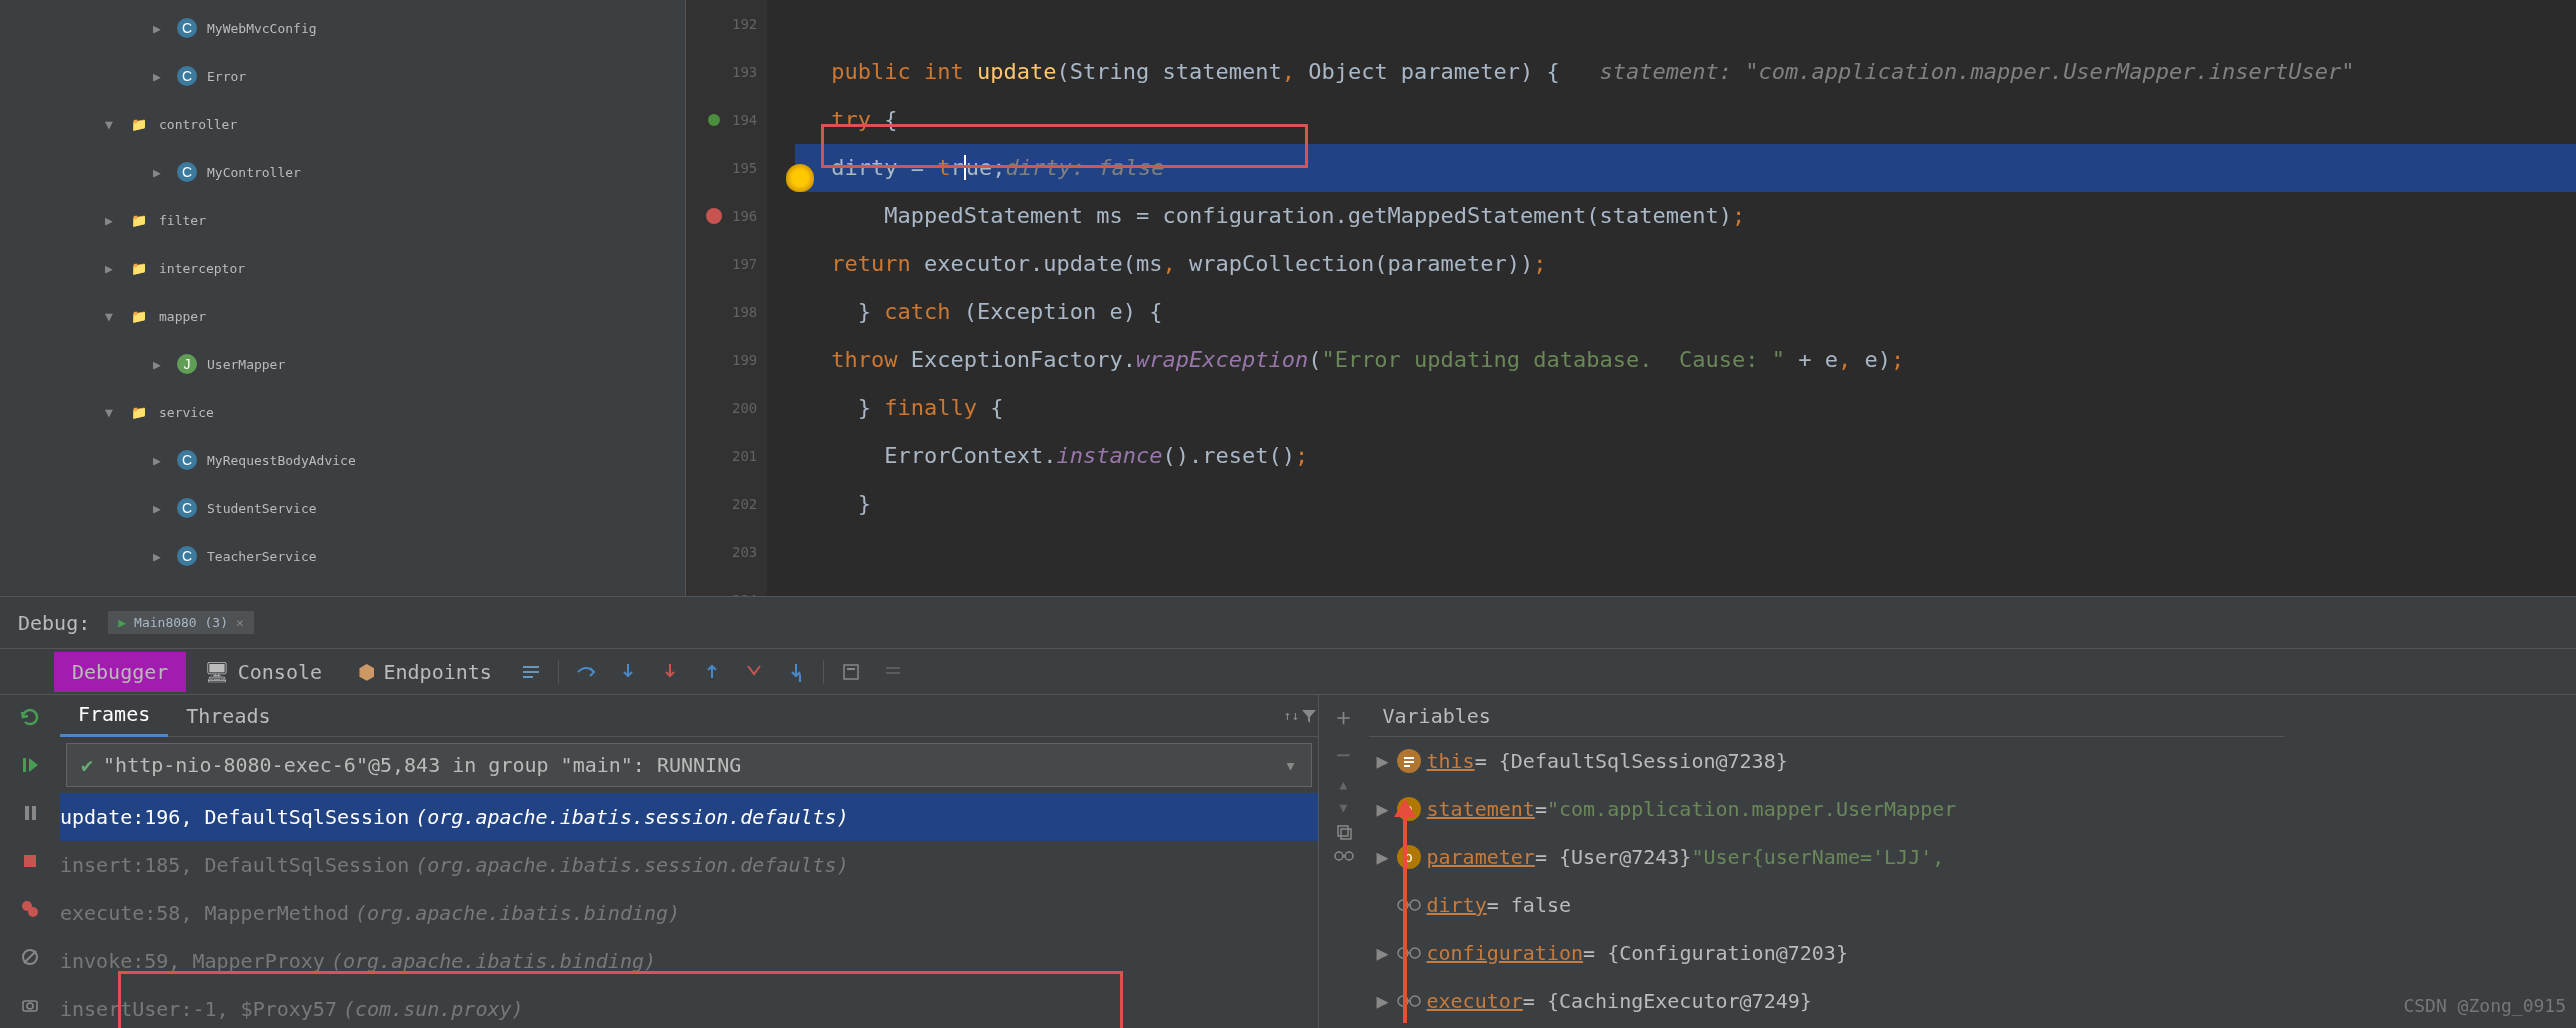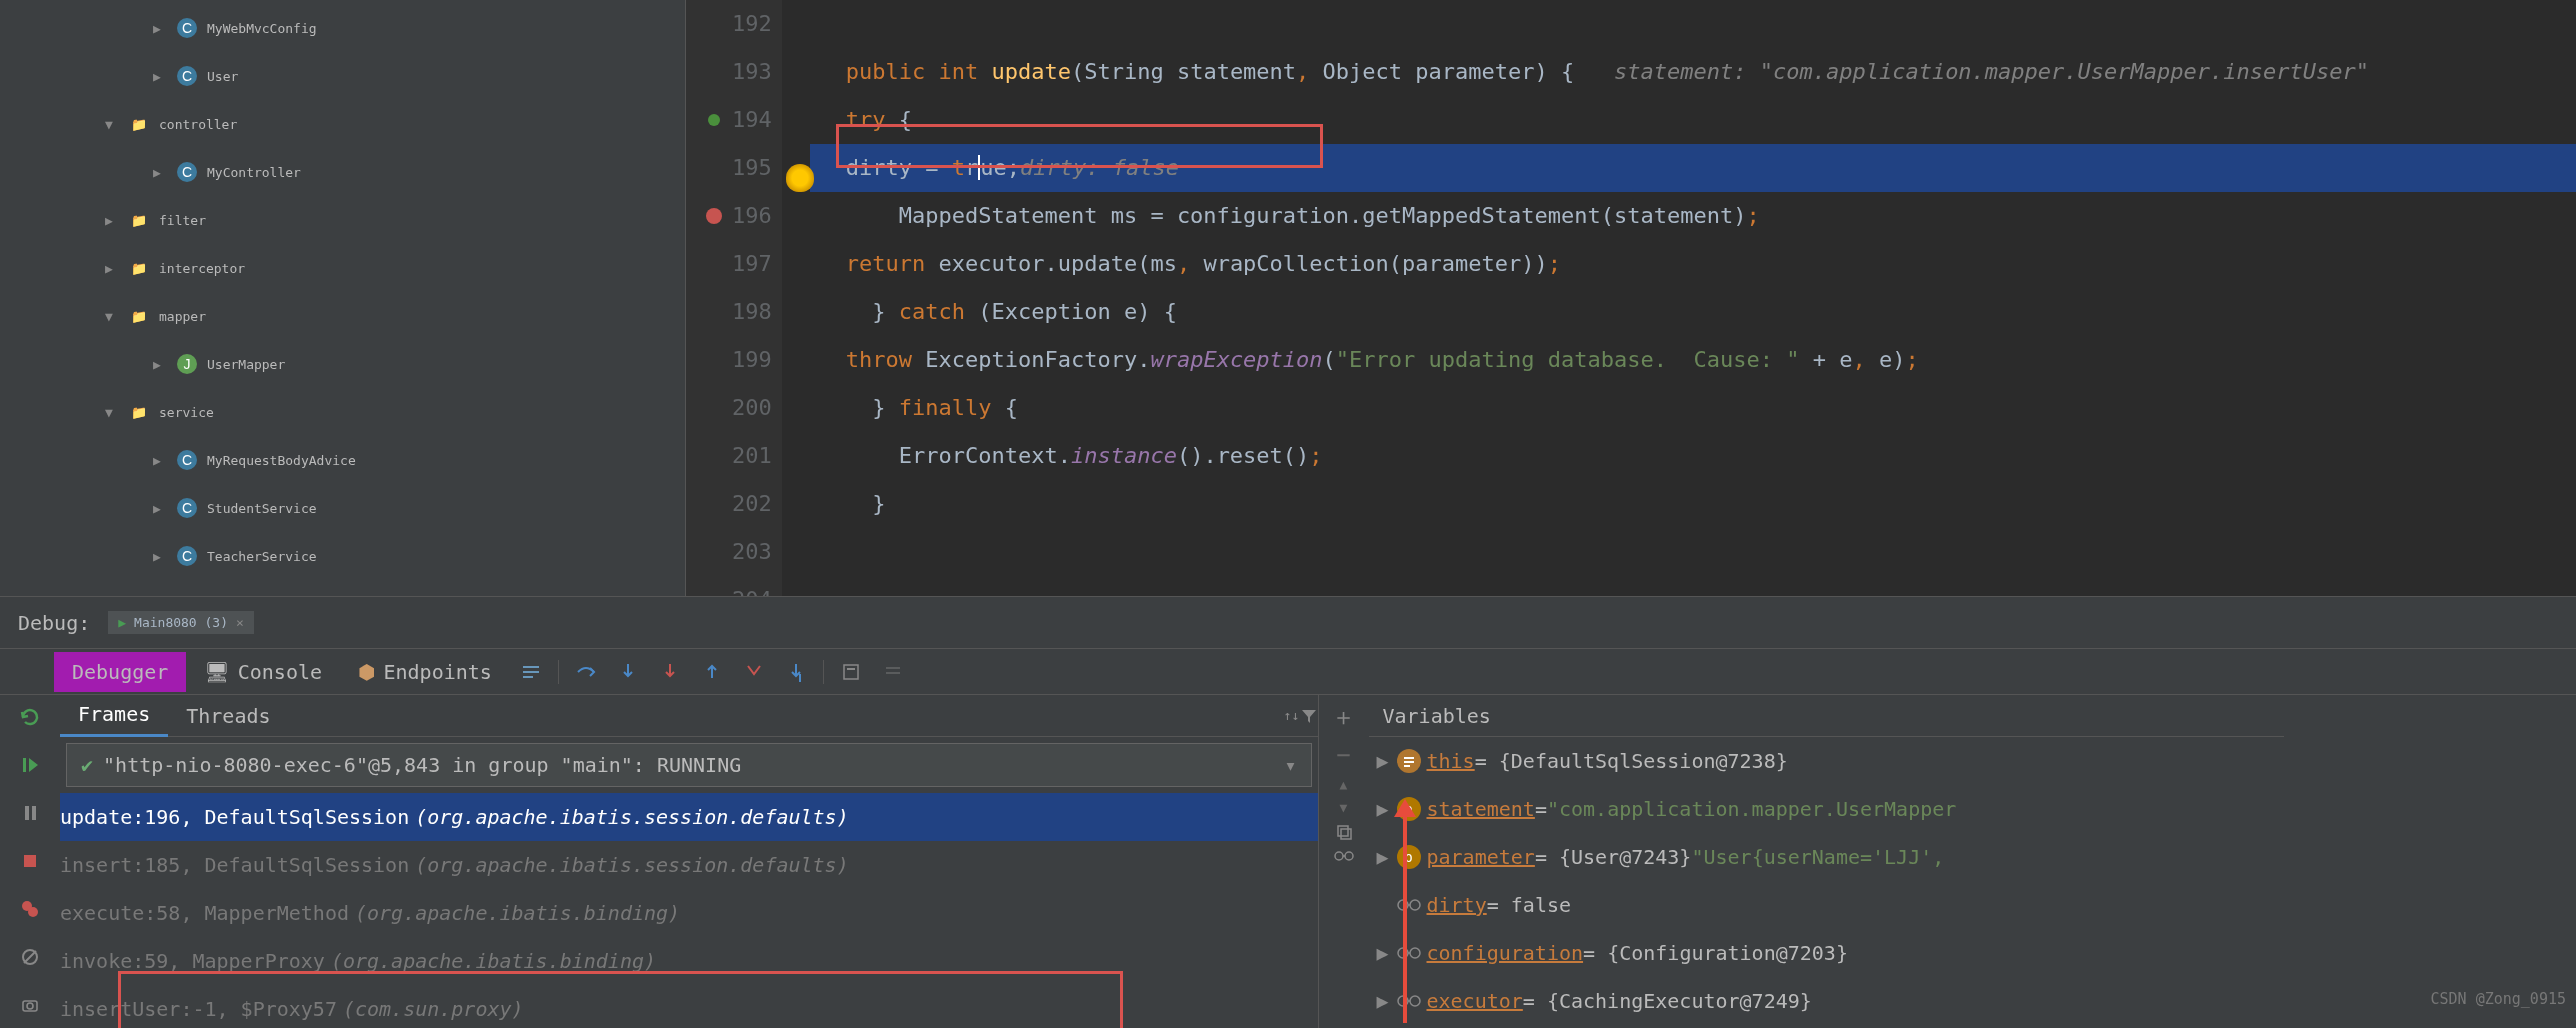--- a/index.html
+++ b/index.html
@@ -57,21 +57,21 @@
   flex: 1;
   background: #2b2b2b;
   display: flex;
   overflow: hidden;
 }
 .gutter {
   background: #323232;
   color: #606366;
   text-align: right;
   padding: 0 10px;
-  font-size: 22px;
+  font-size: 14px;
   line-height: 48px;
   user-select: none;
 }
 .gutter .gl { height: 48px; display: flex; justify-content: flex-end; align-items: center; }
 .gl-marker { width: 36px; display: inline-flex; justify-content: center; }
 .code-lines { flex: 1; font-size: 22px; line-height: 48px; overflow: hidden; }
 .code-line { height: 48px; padding-left: 36px; white-space: pre; display: flex; align-items: center; }
 .cl-hl { background: #214283; position: relative; }
 .cl-hl .red-box { position: absolute; border: 3px solid #d9534f; pointer-events: none; }
 
@@ -184,23 +184,23 @@
 .badge-p { background:#b07800; color:#fff; }
 .var-name { color:#c77b3c;text-decoration:underline; }
 .var-val { color:#bbb; }
 .var-str { color:#6A8759; }
 
 .vars-wrap { display:flex; flex:1; }
 
 .watermark {
   position: fixed;
   right: 10px;
-  bottom: 20px;
+  bottom: 12px;
   color: #777;
-  font-size: 15px;
+  font-size: 18px;
 }
 
 svg { display:block; }
 </style>
 </head>
 <body>
 
 <div class="top-area">
   <div class="project-tree" id="tree-root">
       <div class="tree-node" style="padding-left: 143px;">
@@ -214,21 +214,21 @@
         <span>MyWebMvcConfig</span>
       </div>
       <div class="tree-node" style="padding-left: 143px;">
         <span class="chevron">▶</span>
         <span class="icon">
           <svg width="22" height="22" viewBox="0 0 22 22">
             <circle cx="11" cy="11" r="10" fill="#3d7b9e"></circle>
             <text x="11" y="16" text-anchor="middle" fill="#fff" font-size="14" font-family="sans-serif">C</text>
           </svg>
         </span>
-        <span>User</span>
+        <span>Error</span>
       </div>
       <div class="tree-node" style="padding-left: 95px;">
         <span class="chevron">▼</span>
         <span class="icon folder-icon">📁</span>
         <span>controller</span>
       </div>
       <div class="tree-node" style="padding-left: 143px;">
         <span class="chevron">▶</span>
         <span class="icon">
           <svg width="22" height="22" viewBox="0 0 22 22">

